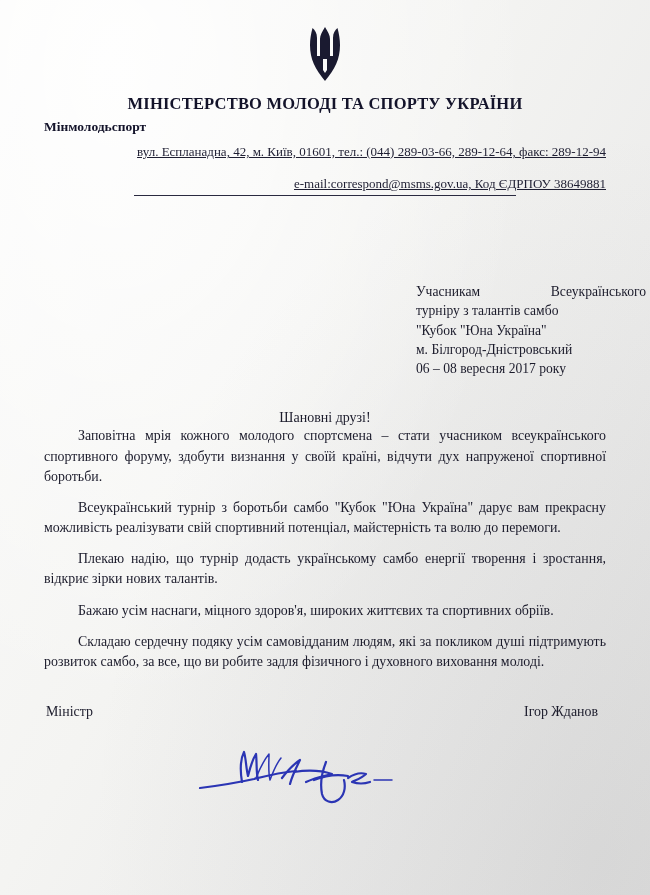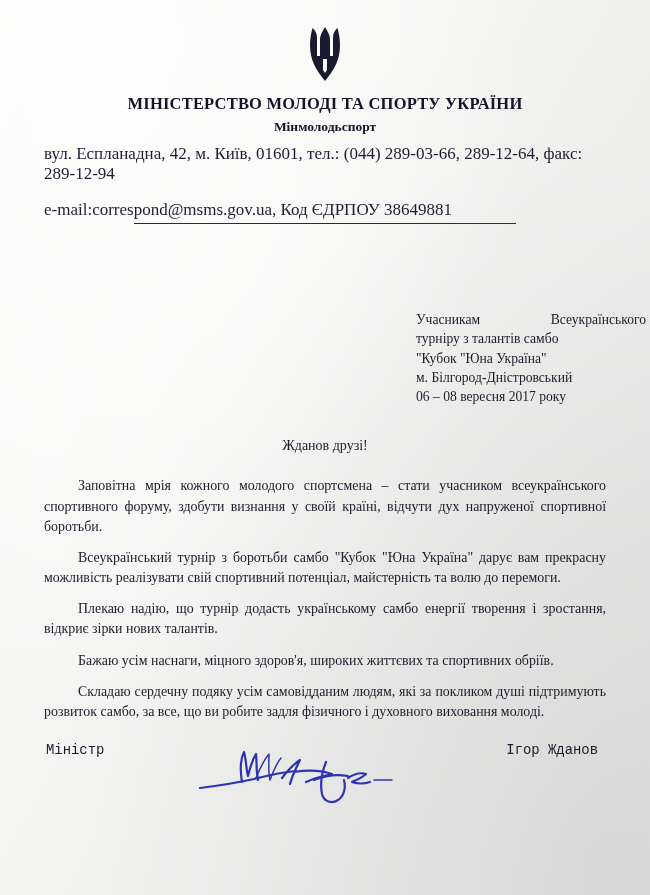--- a/index.html
+++ b/index.html
@@ -48,31 +48,32 @@
   }
   .org-title {
     text-align: center;
     font-weight: bold;
     font-size: 16.5px;
     letter-spacing: 0.2px;
     margin-top: 6px;
     color: #13132a;
   }
   .org-short {
-    text-align: center;
+    text-align: left;
     font-weight: bold;
     font-size: 13.5px;
     margin-top: 5px;
     color: #13132a;
   }
   .contact-line {
-    text-align: left;
-    font-size: 17px;
+    text-align: right;
+    font-size: 13px;
     margin-top: 9px;
     color: #1e1e32;
+    text-decoration: underline;
   }
   .contact-line.second {
     margin-top: 16px;
   }
   .rule {
     width: 382px;
     height: 1px;
     background: #2a2a40;
     margin: 3px auto 0 auto;
   }
@@ -94,39 +95,37 @@
     text-align-last: justify;
   }
 
   
   .salutation {
     margin-top: 32px;
     text-align: center;
     font-size: 14px;
   }
   .body-text {
-    margin-top: 22px;
     font-size: 13.9px;
     line-height: 1.45;
   }
   .body-text p {
     margin: 0 0 11px 0;
     text-align: justify;
     text-indent: 34px;
   }
 
   
   .sign-row {
-    margin-top: 20px;
+    margin-top: 32px;
     display: flex;
     justify-content: space-between;
     align-items: flex-end;
     font-size: 13.9px;
     padding-right: 4px;
-    font-family: Liberation Mono, monospace;
   }
   .sign-left { padding-left: 2px; }
   .sign-right { padding-right: 4px; }
 
   .signature {
     position: absolute;
     left: 196px;
     top: 742px;
     width: 220px;
     height: 70px;
@@ -168,21 +167,21 @@
     <div class="rule"></div>
 
     <div class="addressee">
       <div class="line1">Учасникам Всеукраїнського</div>
       <div>турніру з талантів самбо</div>
       <div>"Кубок "Юна Україна"</div>
       <div>м. Білгород-Дністровський</div>
       <div>06 – 08 вересня 2017 року</div>
     </div>
 
-    <div class="salutation">Жданов друзі!</div>
+    <div class="salutation">Шановні друзі!</div>
 
     <div class="body-text">
       <p>Заповітна мрія кожного молодого спортсмена – стати учасником всеукраїнського спортивного форуму, здобути визнання у своїй країні, відчути дух напруженої спортивної боротьби.</p>
       <p>Всеукраїнський турнір з боротьби самбо "Кубок "Юна Україна" дарує вам прекрасну можливість реалізувати свій спортивний потенціал, майстерність та волю до перемоги.</p>
       <p>Плекаю надію, що турнір додасть українському самбо енергії творення і зростання, відкриє зірки нових талантів.</p>
       <p>Бажаю усім наснаги, міцного здоров'я, широких життєвих та спортивних обріїв.</p>
       <p>Складаю сердечну подяку усім самовідданим людям, які за покликом душі підтримують розвиток самбо, за все, що ви робите задля фізичного і духовного виховання молоді.</p>
     </div>
 
     <div class="sign-row">

